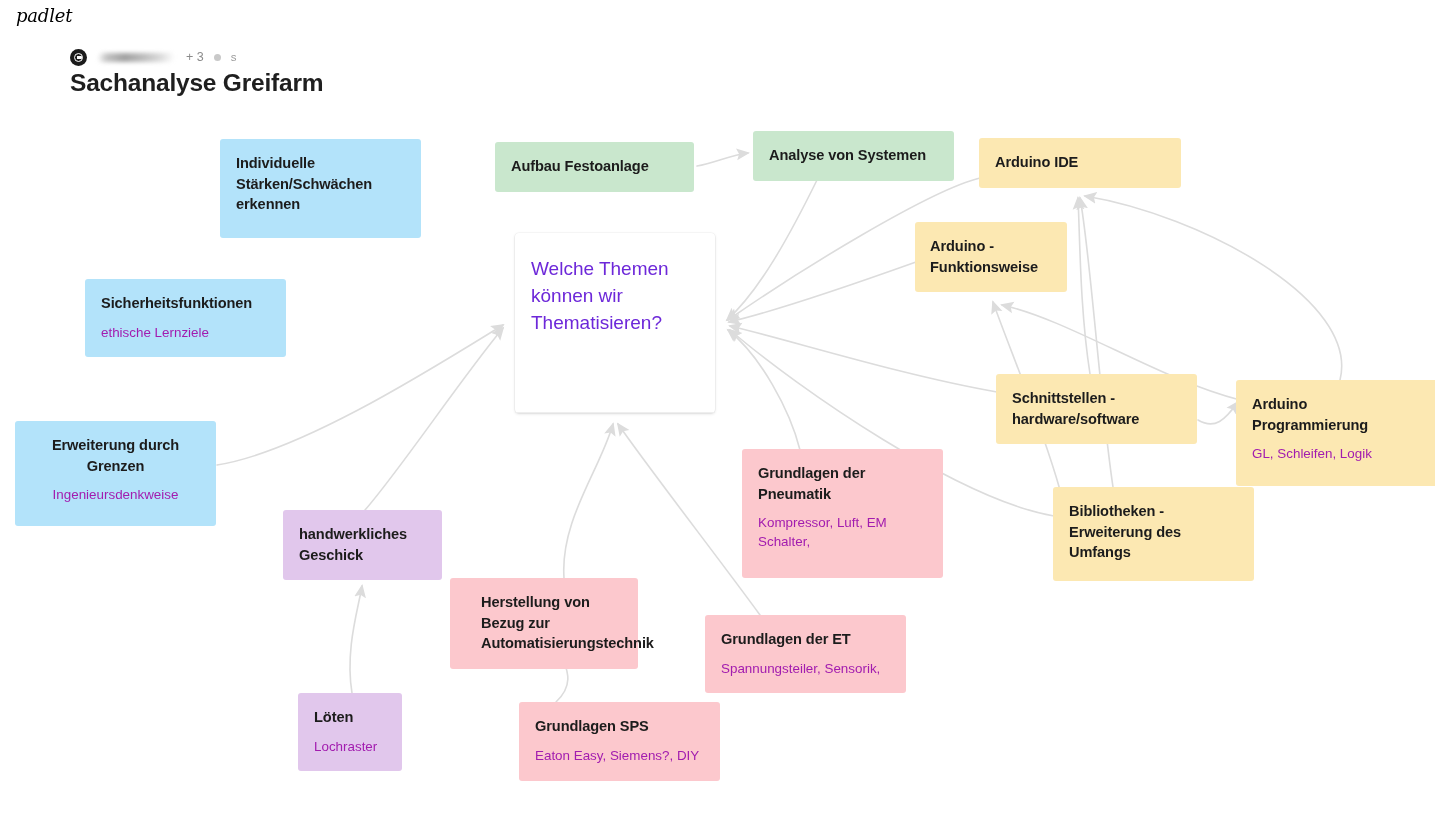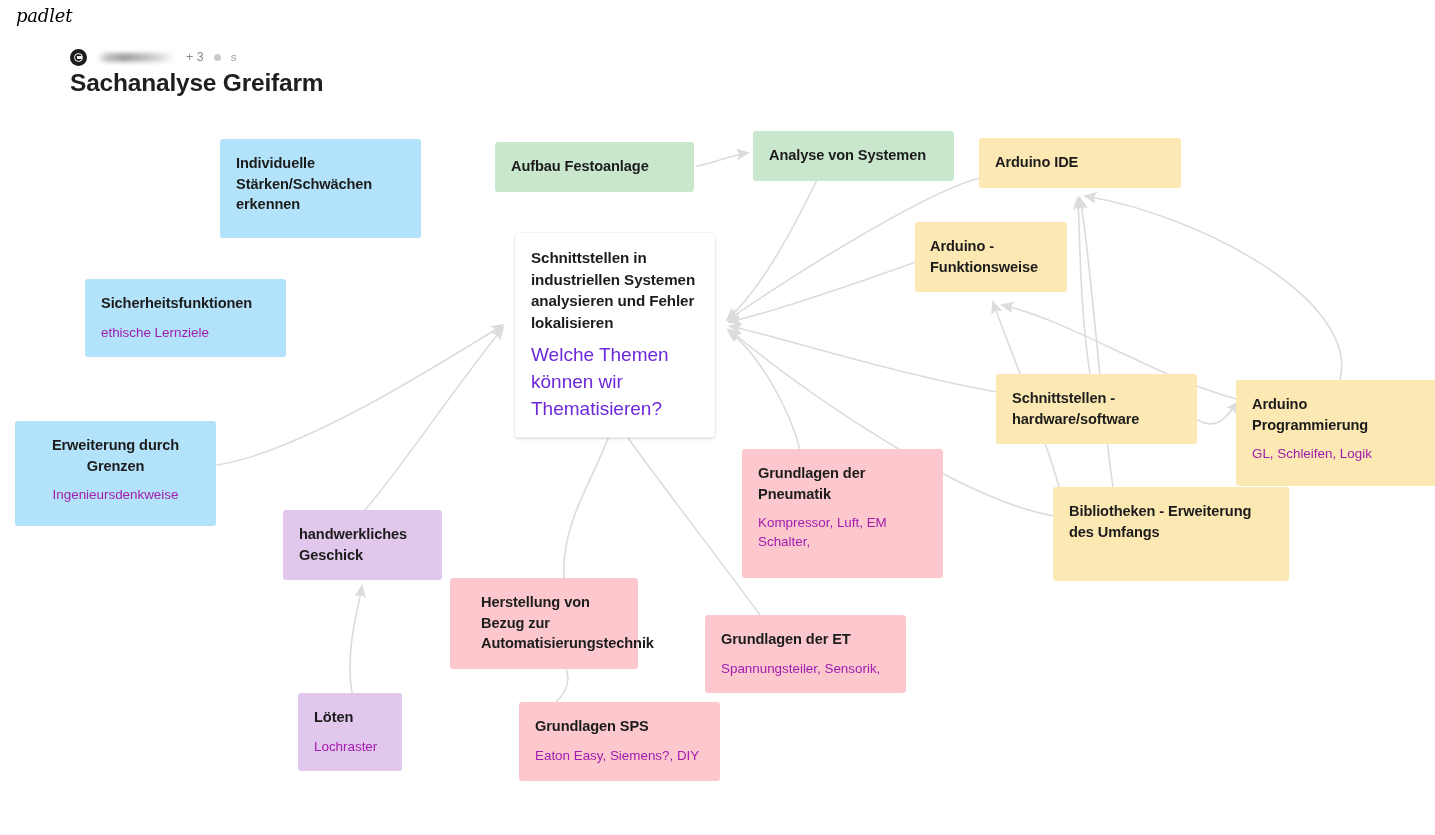--- a/index.html
+++ b/index.html
@@ -218,40 +218,39 @@
         <div class="t">Arduino IDE</div>
       </div>
       <div class="card yellow" style="left: 915px; top: 222px; width: 152px; min-height: 70px; padding-left: 15px;">
         <div class="t">Arduino - Funktionsweise</div>
       </div>
       <div class="card blue" style="left: 85px; top: 279px; width: 201px; min-height: 74px;">
         <div class="t">Sicherheitsfunktionen</div>
         <div class="s">ethische Lernziele</div>
       </div>
       <div class="card white" style="left: 515px; top: 233px; width: 200px; min-height: 180px;">
-        <div class="t">Schnittstellen in industriellen Systemen analysieren und Fehler lokalisieren</div>
         <div class="s">Welche Themen können wir Thematisieren?</div>
         <div class="divider"></div>
       </div>
       <div class="card yellow" style="left: 996px; top: 374px; width: 201px; min-height: 69px;">
         <div class="t">Schnittstellen - hardware/software</div>
       </div>
       <div class="card yellow" style="left: 1236px; top: 380px; width: 201px; min-height: 106px;">
         <div class="t">Arduino Programmierung</div>
         <div class="s">GL, Schleifen, Logik</div>
       </div>
       <div class="card blue" style="left: 15px; top: 421px; width: 201px; min-height: 105px; text-align: center;">
         <div class="t">Erweiterung durch Grenzen</div>
         <div class="s">Ingenieursdenkweise</div>
       </div>
       <div class="card pink" style="left: 742px; top: 449px; width: 201px; min-height: 129px;">
         <div class="t">Grundlagen der Pneumatik</div>
         <div class="s">Kompressor, Luft, EM Schalter,</div>
       </div>
-      <div class="card yellow" style="left: 1053px; top: 487px; width: 236px; min-height: 94px;">
+      <div class="card yellow" style="left: 1053px; top: 487px; width: 201px; min-height: 94px;">
         <div class="t">Bibliotheken - Erweiterung des Umfangs</div>
       </div>
       <div class="card purple" style="left: 283px; top: 510px; width: 159px; min-height: 64px;">
         <div class="t">handwerkliches Geschick</div>
       </div>
       <div class="card pink" style="left: 450px; top: 578px; width: 188px; min-height: 61px; padding-left: 31px;">
         <div class="t">Herstellung von Bezug zur Automatisierungstechnik</div>
       </div>
       <div class="card pink" style="left: 705px; top: 615px; width: 201px; min-height: 73px;">
         <div class="t">Grundlagen der ET</div>

